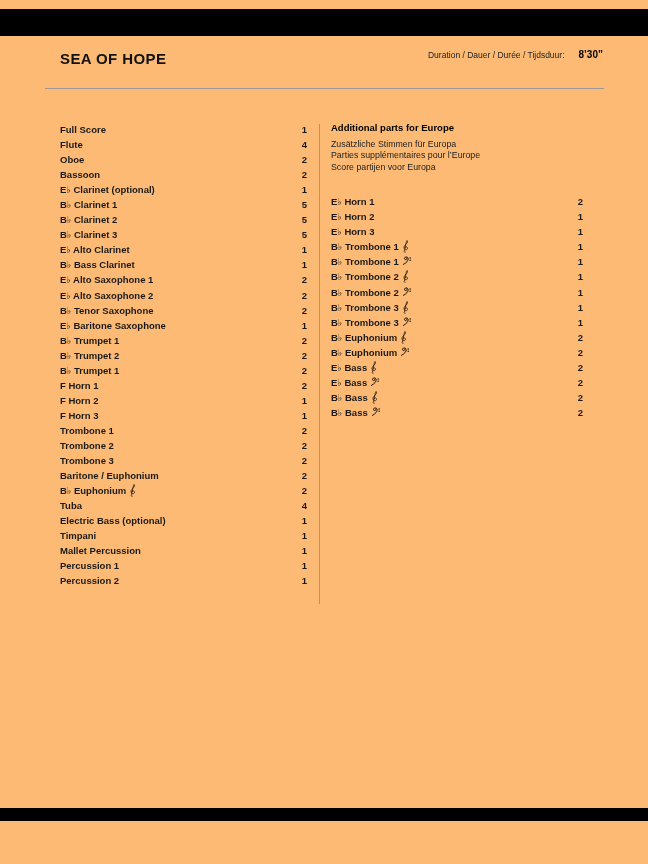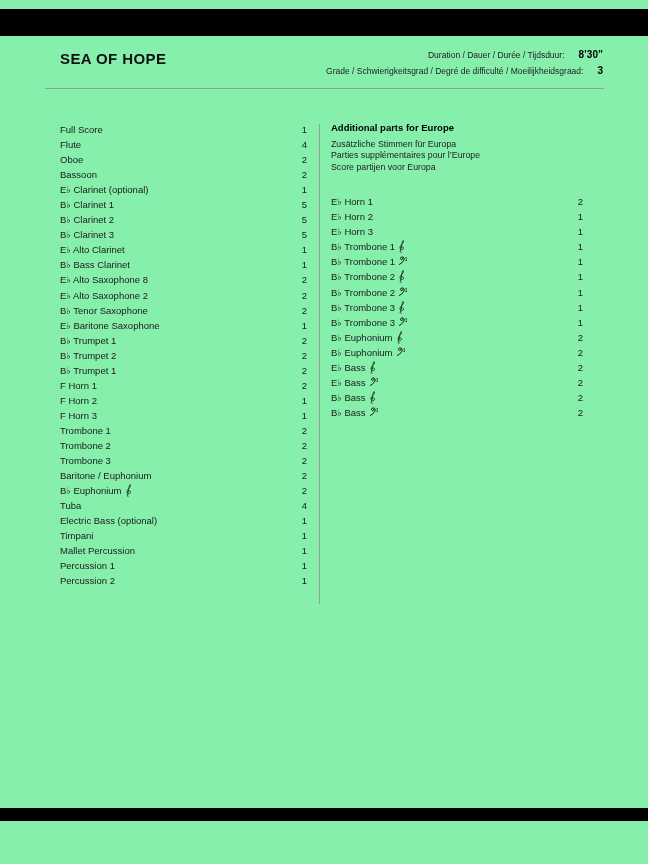--- a/index.html
+++ b/index.html
@@ -3,21 +3,21 @@
 <meta charset="utf-8">
 <style>
   * { margin:0; padding:0; box-sizing:border-box; }
   html, body { width:648px; height:864px; }
   body {
     position:relative;
     background:#ffffff;
     color:#111111;
     font-family:"Liberation Sans","DejaVu Sans",sans-serif;
   }
-  .page { position:absolute; inset:0; overflow:hidden; background:#86efac; }
+  .page { position:absolute; inset:0; overflow:hidden; background:#fdba74; }
 
   .bar-top    { position:absolute; left:0; top:9px;   width:100%; height:27px; background:#000; }
   .bar-bottom { position:absolute; left:0; top:808px; width:100%; height:13px; background:#000; }
 
   .title {
     position:absolute; left:60px; top:50px;
     font-size:15px; font-weight:bold; letter-spacing:.4px;
   }
   .meta {
     position:absolute; right:45px; top:47px;
@@ -35,21 +35,21 @@
   .col h2 { font-size:10.5px; font-weight:bold; color:#000; margin-bottom:5px; }
   .col-right h2 { font-size:9.5px; margin-bottom:6px; }
 
   .subhead { display:block; font-size:8.8px; line-height:11.4px; color:#222; }
 
   .col-left  .list { margin-top:2px; }
   .col-right .list { margin-top:21px; }
 
   .row {
     display:flex; justify-content:flex-start; align-items:baseline;
-    height:15.05px; line-height:15.05px; white-space:nowrap;
+    height:15.05px; line-height:15.05px; white-space:nowrap;font-weight:bold;
   }
   .iname { flex:1 1 auto; overflow:hidden; }
   .qty   { flex:0 0 auto; text-align:right; padding-left:8px; }
 
   .clef { display:inline-block; margin-left:3px; }
   .clef-treble svg { width:7px;  height:14px; vertical-align:-3px; }
   .clef-bass   svg { width:10px; height:9px;  vertical-align:0px; }
 </style>
 </head>
 <body>
@@ -57,23 +57,20 @@
 <div class="page">
 
   <div class="bar-top"></div>
 
   <h1 class="title">SEA OF HOPE</h1>
 
   <div class="meta">
     <div>
       <span>Duration / Dauer / Durée / Tijdsduur:</span><span class="val">8’30”</span>
     </div>
-    <div>
-      <span>Grade / Schwierigkeitsgrad / Degré de difficulté / Moeilijkheidsgraad:</span><span class="val">3</span>
-    </div>
   </div>
 
   <div class="header-rule"></div>
   <div class="col-divider"></div>
 
   <div class="col col-left">
     <div class="list">
         <div class="row">
           <span class="iname">Full Score</span>
           <span class="qty">1</span>
@@ -108,21 +105,21 @@
         </div>
         <div class="row">
           <span class="iname">E♭ Alto Clarinet</span>
           <span class="qty">1</span>
         </div>
         <div class="row">
           <span class="iname">B♭ Bass Clarinet</span>
           <span class="qty">1</span>
         </div>
         <div class="row">
-          <span class="iname">E♭ Alto Saxophone 8</span>
+          <span class="iname">E♭ Alto Saxophone 1</span>
           <span class="qty">2</span>
         </div>
         <div class="row">
           <span class="iname">E♭ Alto Saxophone 2</span>
           <span class="qty">2</span>
         </div>
         <div class="row">
           <span class="iname">B♭ Tenor Saxophone</span>
           <span class="qty">2</span>
         </div>

